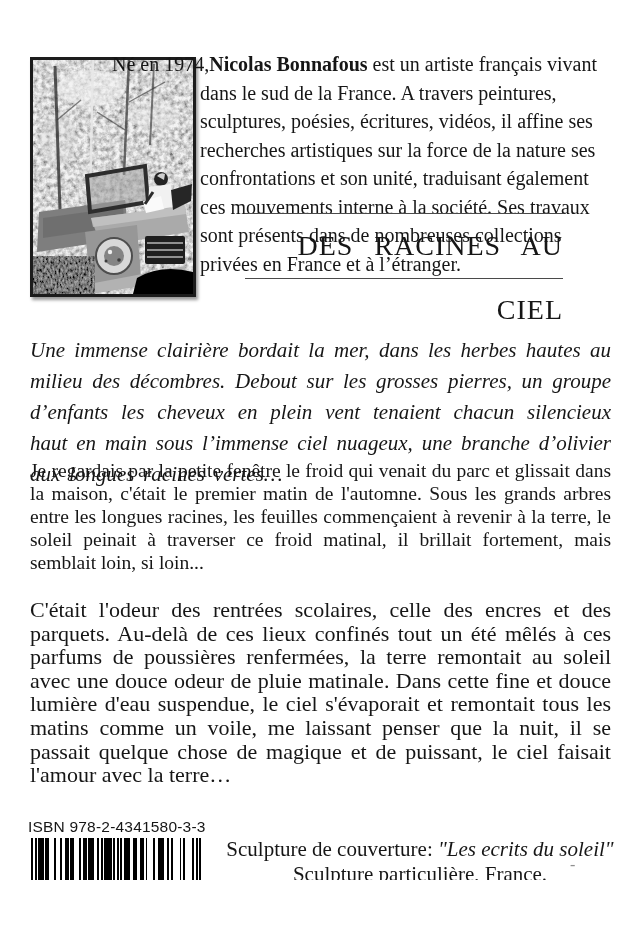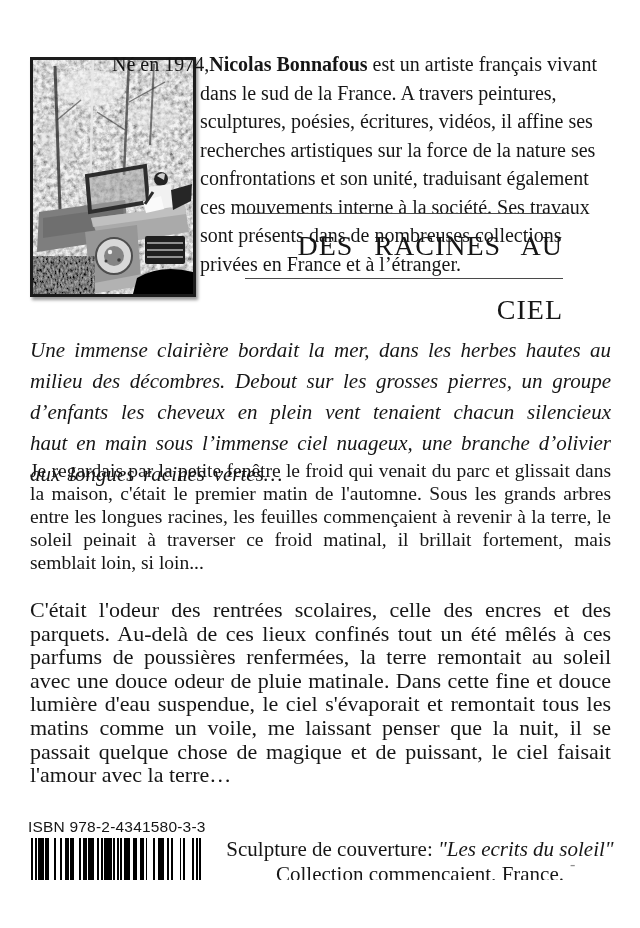--- a/index.html
+++ b/index.html
@@ -218,18 +218,18 @@
         <div class="bar" style="left: 164.632px; width: 1.93947px; height: 77px;"></div>
         <div class="bar" style="left: 168.211px; width: 1.93947px; height: 77px;"></div>
       </div>
     <div class="lead-digit">9</div>
     <div class="digit-box digit-left">782956</div>
     <div class="digit-box digit-right">417033</div>
   </div>
 
   <div class="credits">
     <div><span>Sculpture de couverture: </span><span class="quote">"Les ecrits du soleil"</span></div>
-    <div>Collection commençaient, France.</div>
+    <div>Sculpture particulière, France.</div>
   </div>
   <div class="stray">-</div>
   <div class="price">10€</div>
 
 </div>
 
 </body></html>

